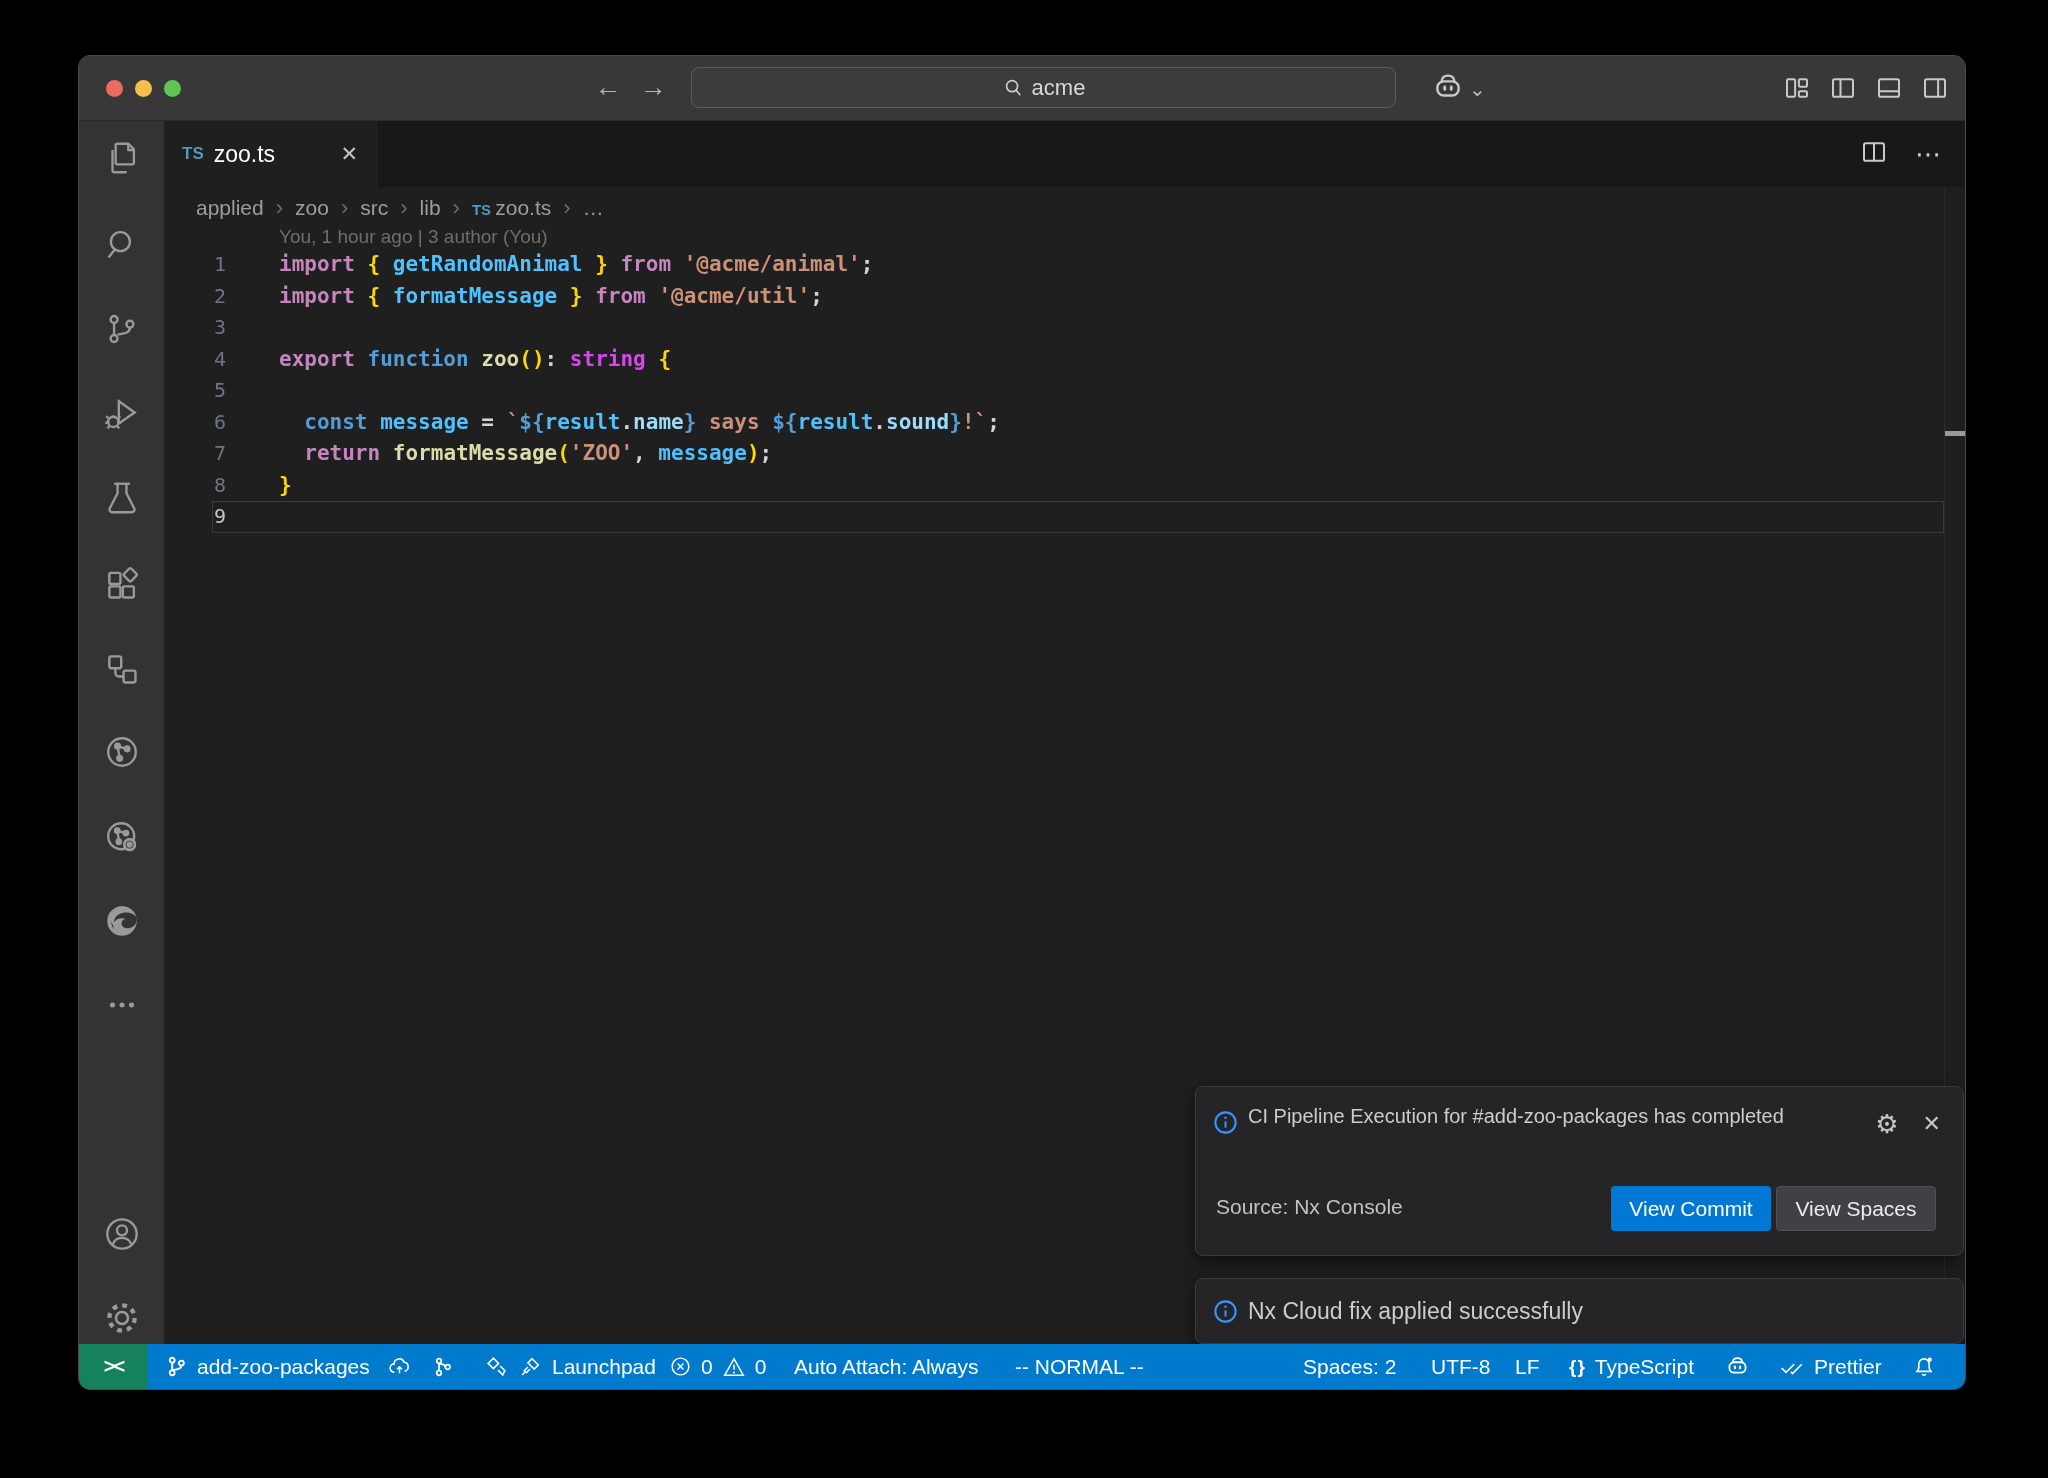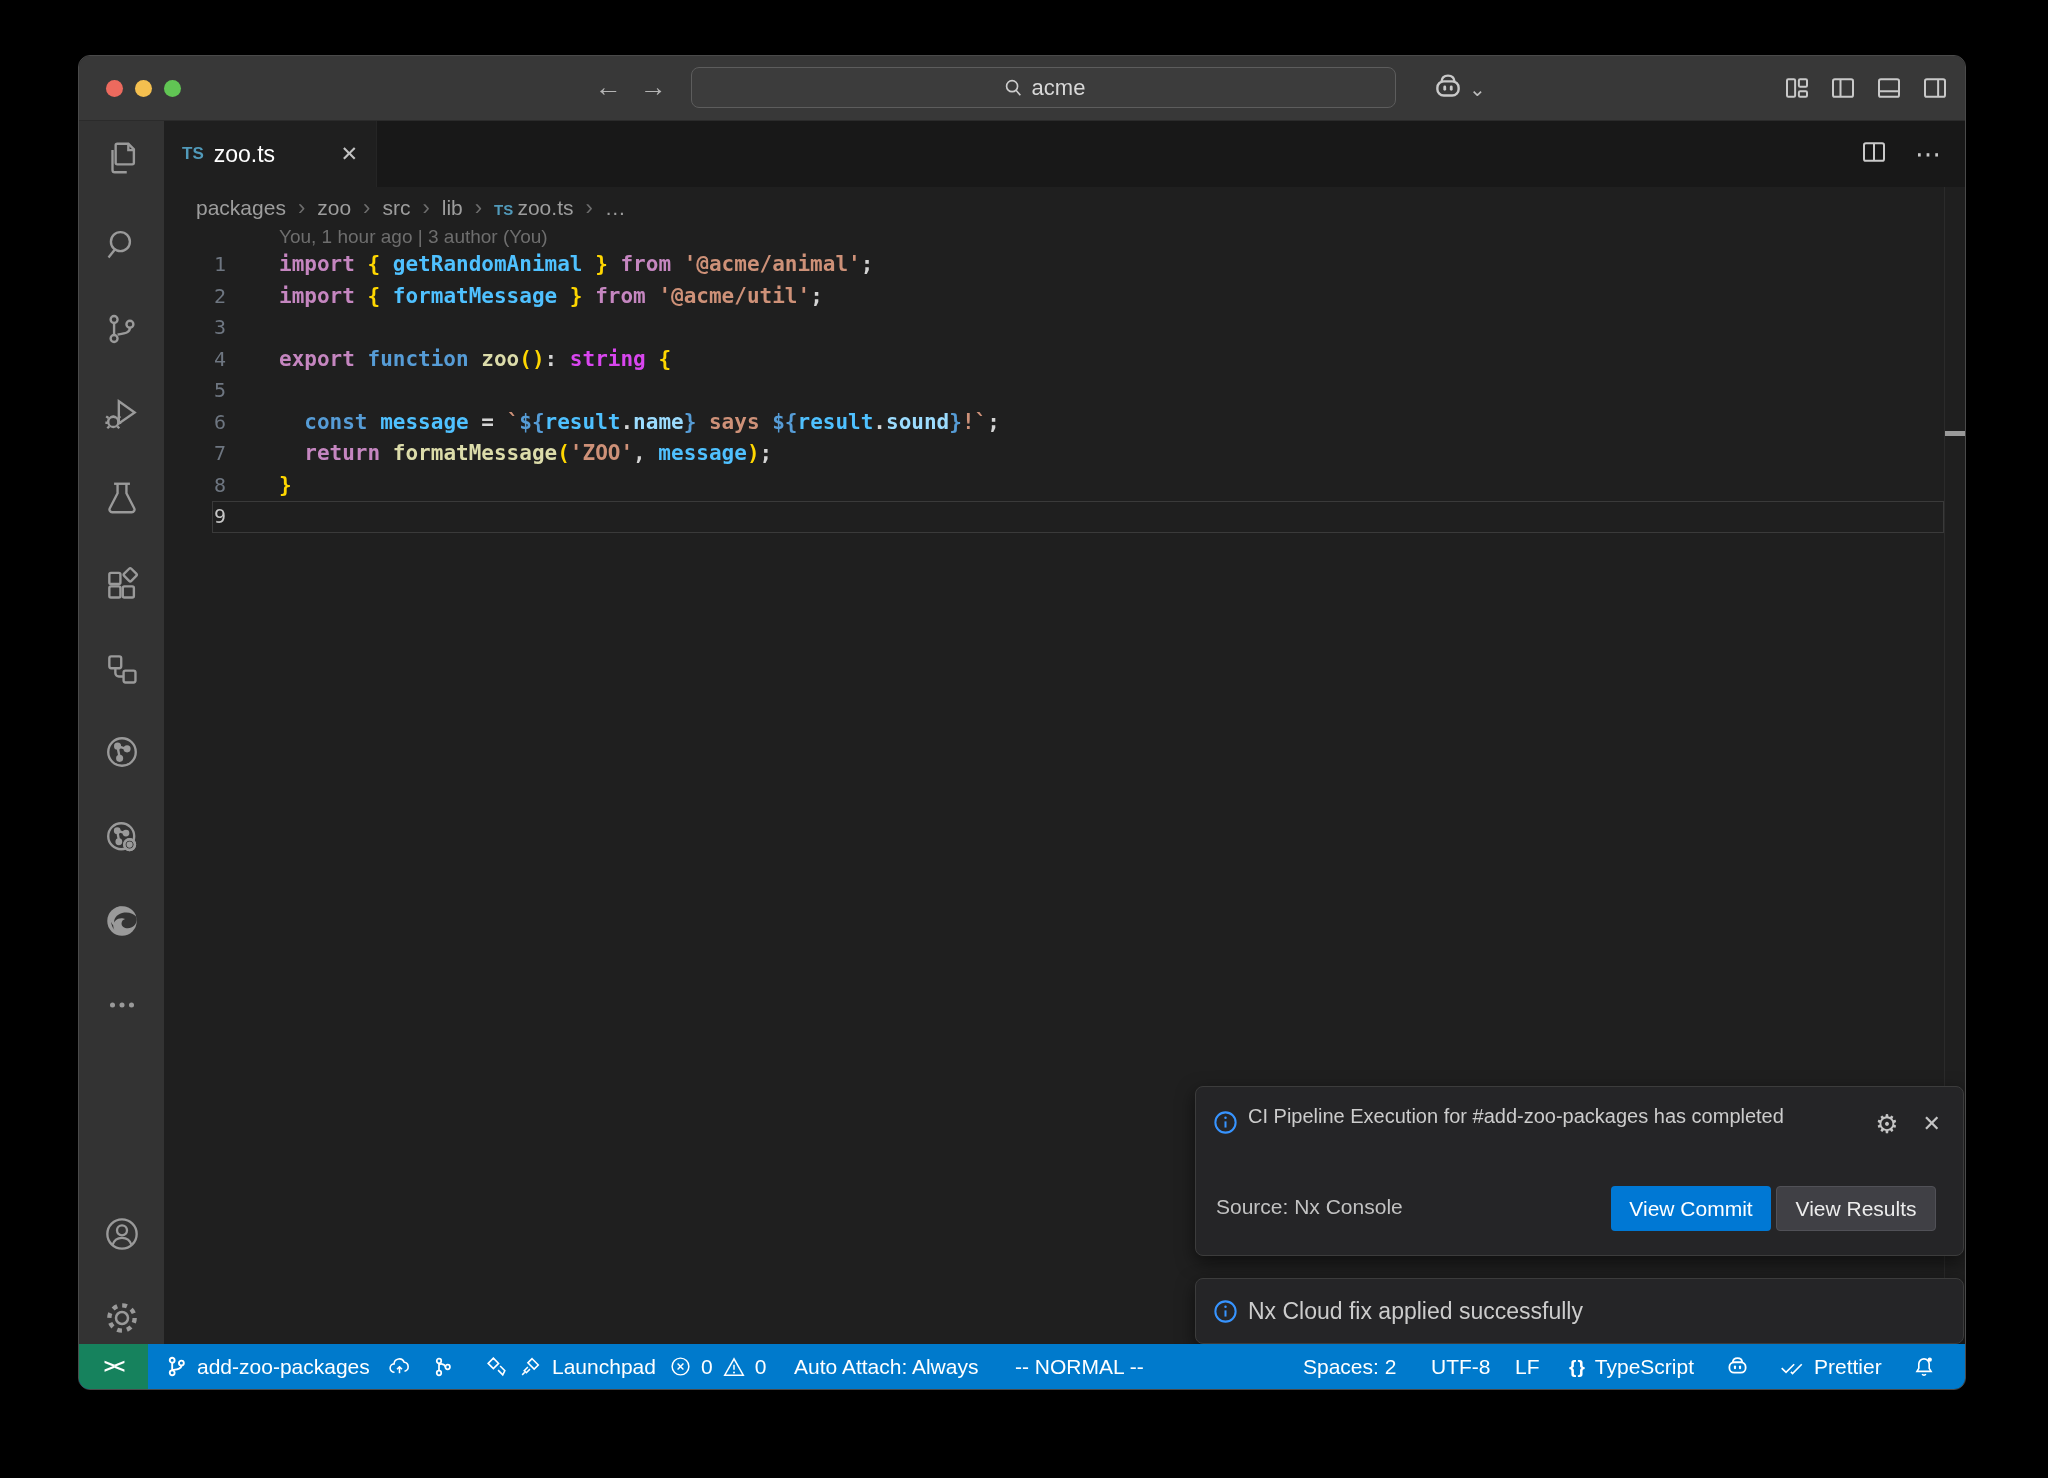--- a/index.html
+++ b/index.html
@@ -263,21 +263,21 @@
       </div>
       <div class="editor-actions">
         <span><svg width="30" height="30" viewBox="0 0 24 24" fill="none" stroke="#c9c9c9" stroke-width="1.6">
               <rect x="4" y="5" width="16" height="14" rx="1.5"></rect>
               <path d="M12 5v14"></path>
             </svg></span>
         <span class="ea-dots">⋯</span>
       </div>
     </div>
     <div class="breadcrumbs" id="breadcrumbs">
-        <span>packages</span>
+        <span>applied</span>
         <span class="bc-sep">›</span>
         <span>zoo</span>
         <span class="bc-sep">›</span>
         <span>src</span>
         <span class="bc-sep">›</span>
         <span>lib</span>
         <span class="bc-sep">›</span>
         <span><span class="bc-ts">TS </span>zoo.ts</span>
         <span class="bc-sep">›</span>
         <span>…</span>
@@ -331,21 +331,21 @@
           <path d="M12 11v5.5"></path>
           <circle cx="12" cy="7.8" r="1.1" fill="#3794ff" stroke="none"></circle>
         </svg></span>
     <div class="toast-title">CI Pipeline Execution for #add-zoo-packages has completed</div>
     <div class="toast-icons">
       <span class="gear-glyph">⚙</span>
       <span class="toast-x">✕</span>
     </div>
     <div class="toast-src">Source: Nx Console</div>
     <div class="toast-btn btn-commit">View Commit</div>
-    <div class="toast-btn btn-results">View Results</div>
+    <div class="toast-btn btn-results">View Spaces</div>
   </div>
   <div class="toast toast2">
     <span class="toast-info"><svg width="27" height="27" viewBox="0 0 24 24" fill="none" stroke="#3794ff" stroke-width="1.8">
           <circle cx="12" cy="12" r="9"></circle>
           <path d="M12 11v5.5"></path>
           <circle cx="12" cy="7.8" r="1.1" fill="#3794ff" stroke="none"></circle>
         </svg></span>
     <div class="toast2-text">Nx Cloud fix applied successfully</div>
   </div>
 

